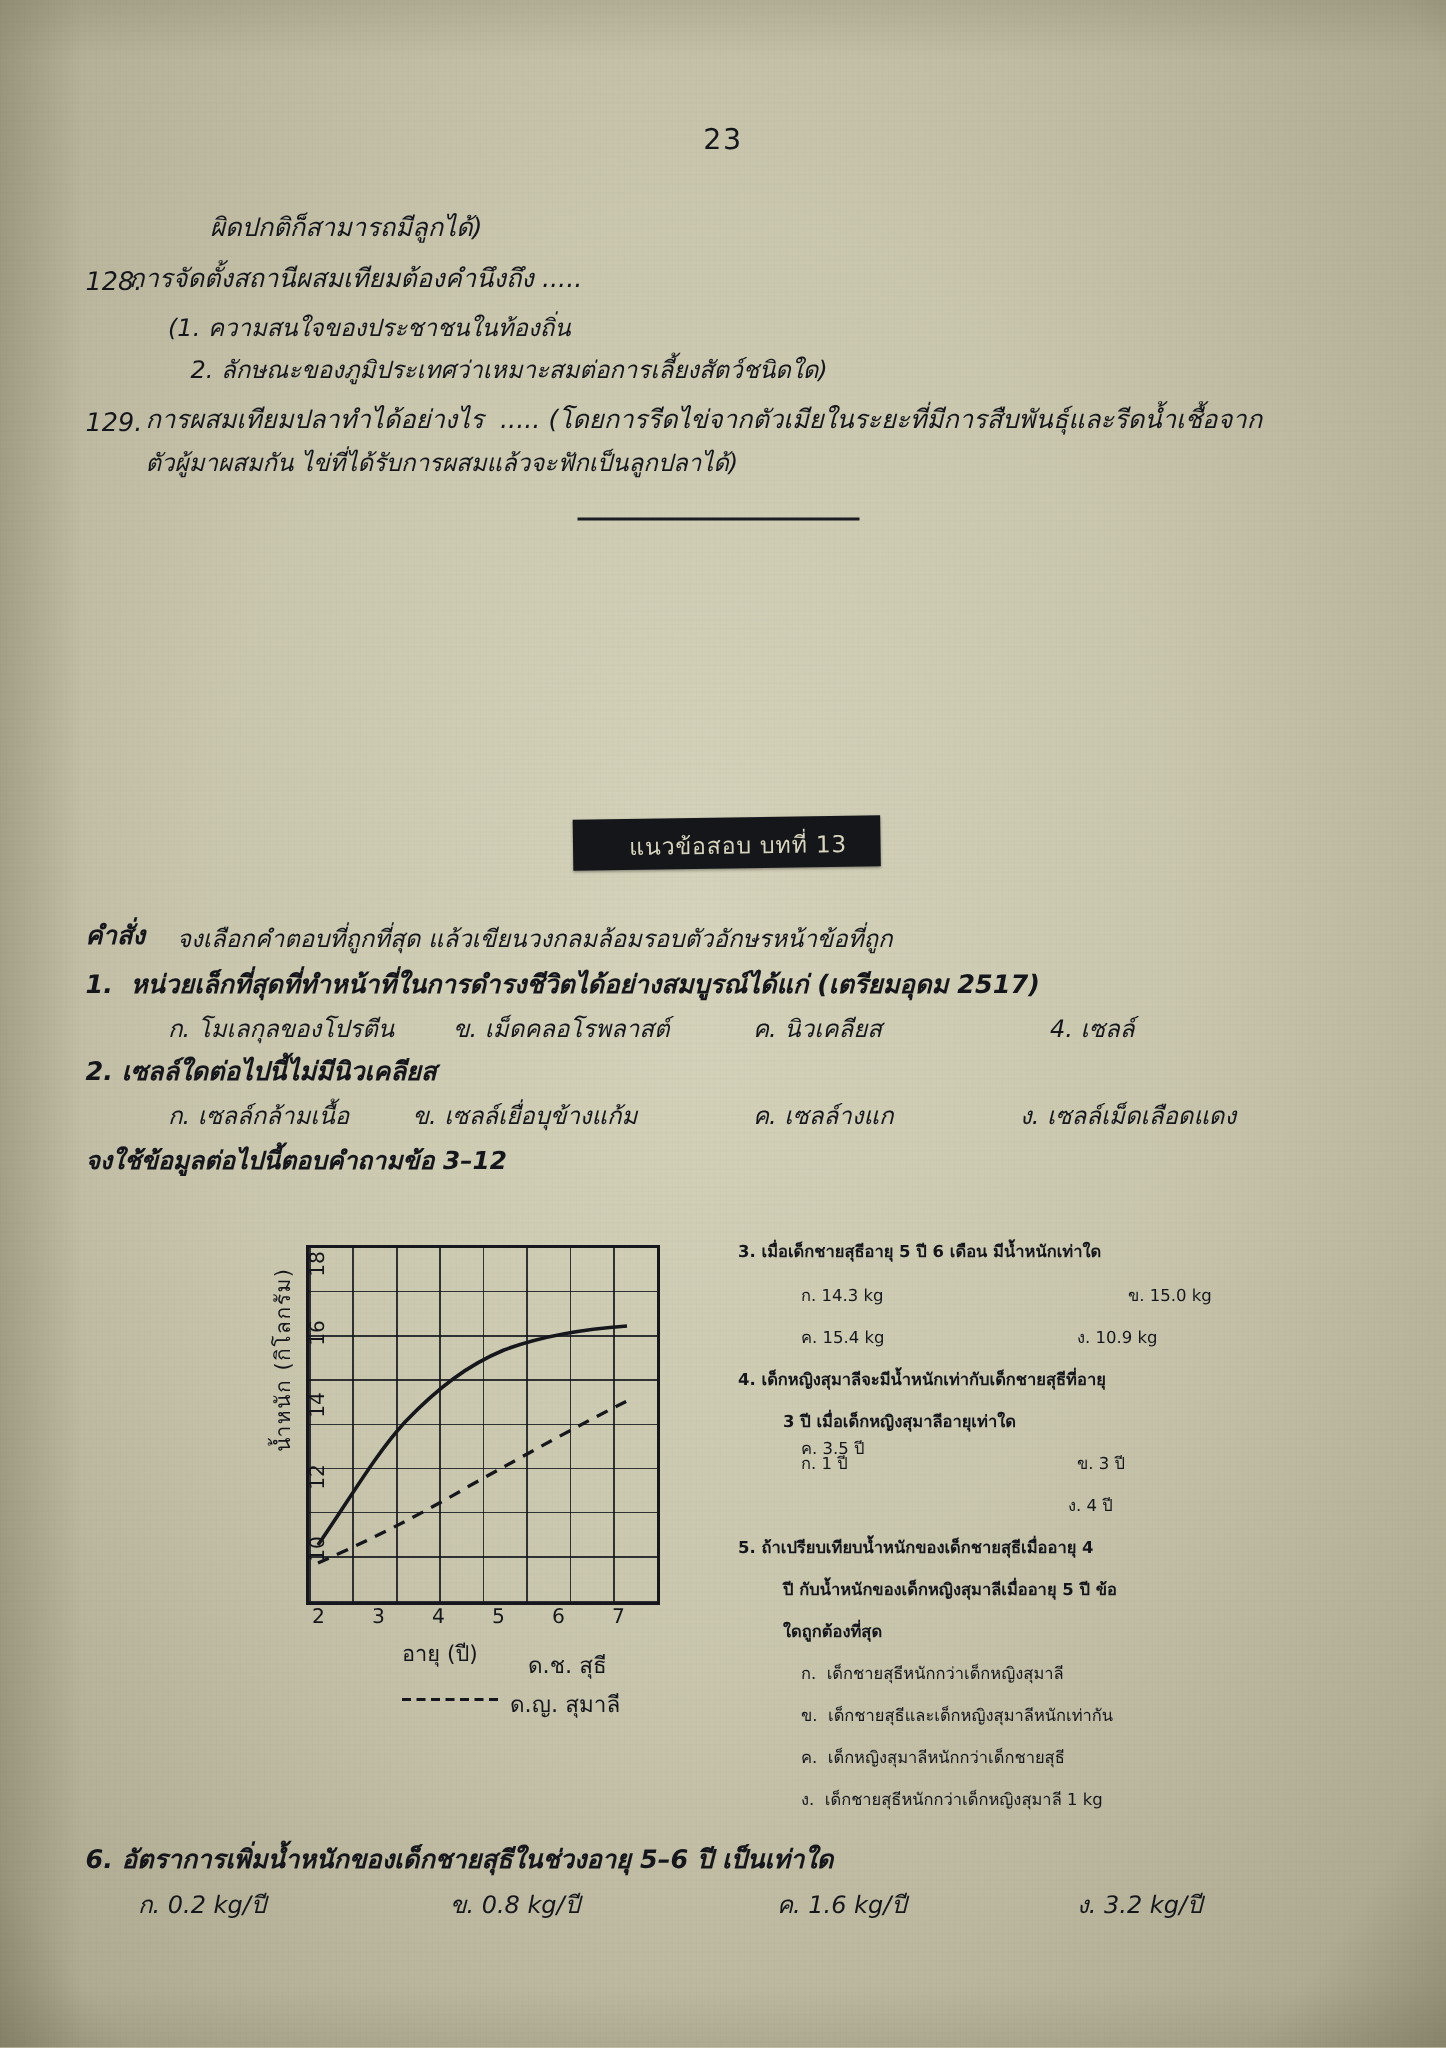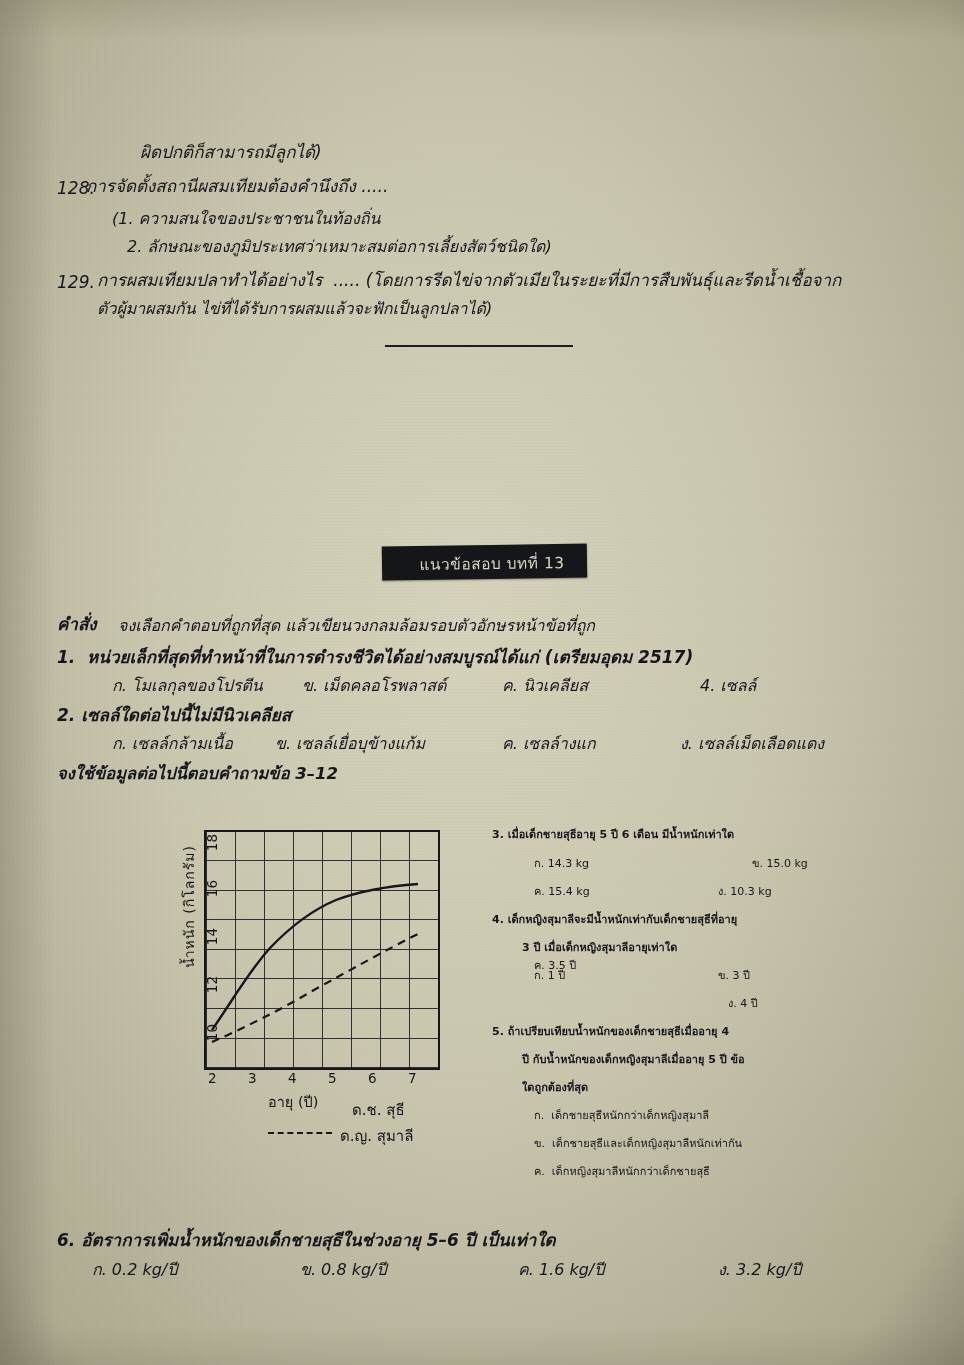--- a/index.html
+++ b/index.html
@@ -197,21 +197,21 @@
   #q3-a { top: 854px; left: 534px; }
   #q3-b { top: 854px; left: 752px; }
   #q3-c { top: 882px; left: 534px; }
   #q3-d { top: 882px; left: 718px; }
 
   #q4-l1 { top: 910px; left: 492px; font-weight: bold; }
   #q4-l2 { top: 938px; left: 522px; font-weight: bold; }
   #q4-a { top: 966px; left: 534px; }
   #q4-b { top: 966px; left: 718px; }
   #q4-c { top: 956px; left: 534px; }
-  #q4-d { top: 994px; left: 728px; }
+  #q4-d { top: 994px; left: 712px; }
 
   #q5-l1 { top: 1022px; left: 492px; font-weight: bold; }
   #q5-l2 { top: 1050px; left: 522px; font-weight: bold; }
   #q5-l3 { top: 1078px; left: 522px; font-weight: bold; }
   #q5-a { top: 1106px; left: 534px; }
   #q5-b { top: 1134px; left: 534px; }
   #q5-c { top: 1162px; left: 534px; }
   #q5-d { top: 1190px; left: 534px; }
 
   
@@ -224,20 +224,21 @@
   svg.curve { position: absolute; left: 204px; top: 830px; }
 </style>
 </head>
 <body>
 
 <div class="paper"></div>
 <div class="grain"></div>
 
 <div class="content">
 
+  <div class="page-number">23</div>
 
   <div class="txt thai" id="q-carryover">ผิดปกติก็สามารถมีลูกได้)</div>
   <div class="txt thai" id="q128-num">128.</div>
   <div class="txt thai" id="q128-text">การจัดตั้งสถานีผสมเทียมต้องคำนึงถึง .....</div>
   <div class="txt thai" id="q128-opt1">(1. ความสนใจของประชาชนในท้องถิ่น</div>
   <div class="txt thai" id="q128-opt2">2. ลักษณะของภูมิประเทศว่าเหมาะสมต่อการเลี้ยงสัตว์ชนิดใด)</div>
   <div class="txt thai" id="q129-num">129.</div>
   <div class="txt thai" id="q129-text">การผสมเทียมปลาทำได้อย่างไร  ..... (โดยการรีดไข่จากตัวเมียในระยะที่มีการสืบพันธุ์และรีดน้ำเชื้อจาก</div>
   <div class="txt thai" id="q129-cont">ตัวผู้มาผสมกัน ไข่ที่ได้รับการผสมแล้วจะฟักเป็นลูกปลาได้)</div>
 
@@ -293,35 +294,36 @@
 
   <div class="chart-xlabel thai">อายุ (ปี)</div>
   <div class="legend1 thai">ด.ช. สุธี</div>
   <div class="legend-dash"></div>
   <div class="legend2 thai" style="left:340px;">ด.ญ. สุมาลี</div>
 
   <div class="rq thai" id="q3-line">3. เมื่อเด็กชายสุธีอายุ 5 ปี 6 เดือน มีน้ำหนักเท่าใด</div>
   <div class="rq thai" id="q3-a">ก. 14.3 kg</div>
   <div class="rq thai" id="q3-b">ข. 15.0 kg</div>
   <div class="rq thai" id="q3-c">ค. 15.4 kg</div>
-  <div class="rq thai" id="q3-d">ง. 10.3 kg</div>
+  <div class="rq thai" id="q3-d">ง. 10.9 kg</div>
 
   <div class="rq thai" id="q4-l1">4. เด็กหญิงสุมาลีจะมีน้ำหนักเท่ากับเด็กชายสุธีที่อายุ</div>
   <div class="rq thai" id="q4-l2">3 ปี เมื่อเด็กหญิงสุมาลีอายุเท่าใด</div>
   <div class="rq thai" id="q4-a">ก. 1 ปี</div>
   <div class="rq thai" id="q4-b">ข. 3 ปี</div>
   <div class="rq thai" id="q4-c">ค. 3.5 ปี</div>
   <div class="rq thai" id="q4-d">ง. 4 ปี</div>
 
   <div class="rq thai" id="q5-l1">5. ถ้าเปรียบเทียบน้ำหนักของเด็กชายสุธีเมื่ออายุ 4</div>
   <div class="rq thai" id="q5-l2">ปี กับน้ำหนักของเด็กหญิงสุมาลีเมื่ออายุ 5 ปี ข้อ</div>
   <div class="rq thai" id="q5-l3">ใดถูกต้องที่สุด</div>
   <div class="rq thai" id="q5-a">ก.  เด็กชายสุธีหนักกว่าเด็กหญิงสุมาลี</div>
   <div class="rq thai" id="q5-b">ข.  เด็กชายสุธีและเด็กหญิงสุมาลีหนักเท่ากัน</div>
   <div class="rq thai" id="q5-c">ค.  เด็กหญิงสุมาลีหนักกว่าเด็กชายสุธี</div>
+  <div class="rq thai" id="q5-d">ง.  เด็กชายสุธีหนักกว่าเด็กหญิงสุมาลี 1 kg</div>
 
   <div class="txt thai" id="q6-line">6. อัตราการเพิ่มน้ำหนักของเด็กชายสุธีในช่วงอายุ 5–6 ปี เป็นเท่าใด</div>
   <div class="txt thai" id="q6-a">ก. 0.2 kg/ปี</div>
   <div class="txt thai" id="q6-b">ข. 0.8 kg/ปี</div>
   <div class="txt thai" id="q6-c">ค. 1.6 kg/ปี</div>
   <div class="txt thai" id="q6-d">ง. 3.2 kg/ปี</div>
 
 </div>
 
 </body></html>

